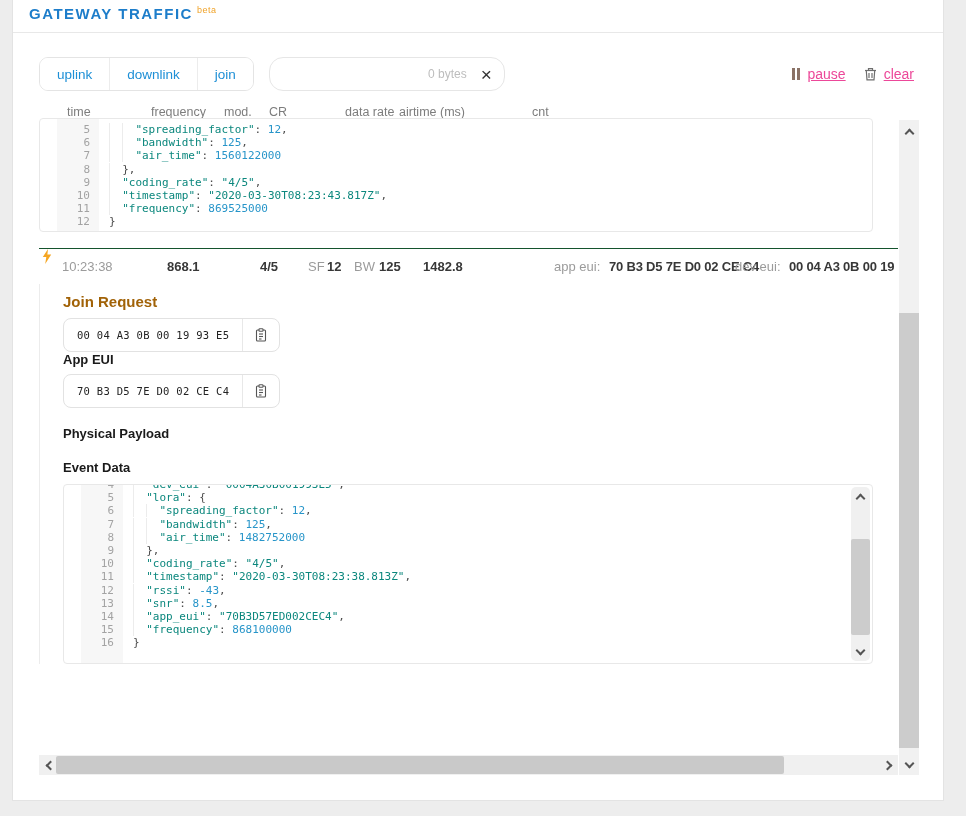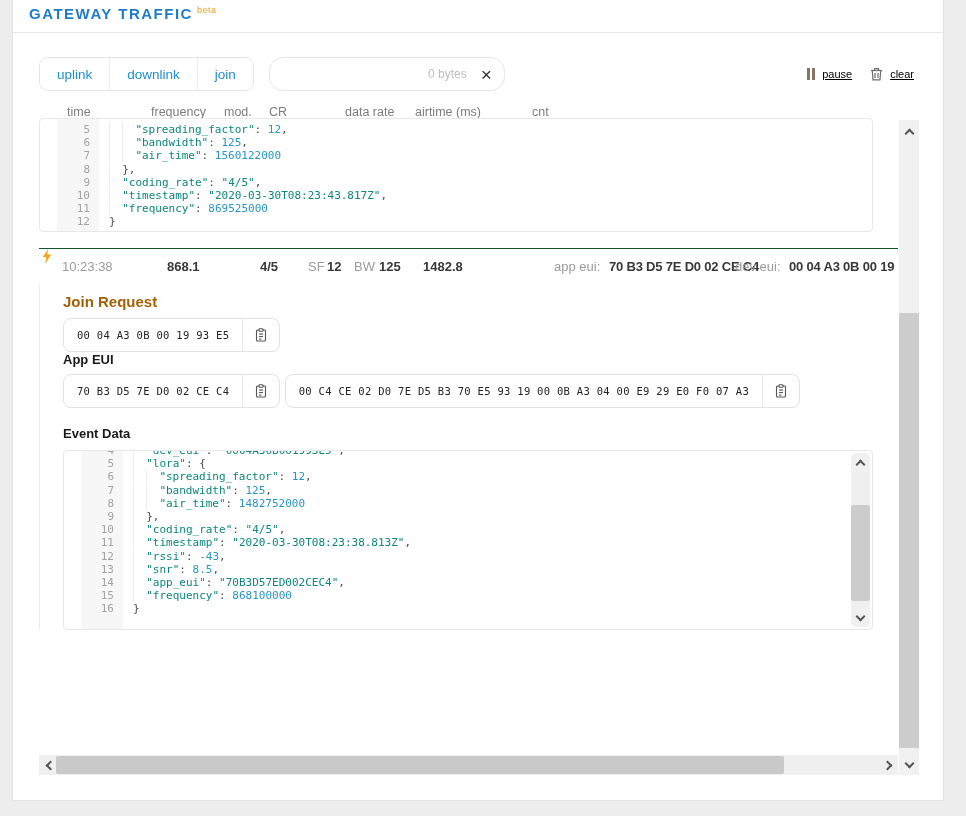--- a/index.html
+++ b/index.html
@@ -19,30 +19,30 @@
   .tab-btn { background:#fff; border:none; border-left:1px solid #ececec; color:#1d8fd6;
              font-family:inherit; font-size:13.5px; padding:0 17px; cursor:pointer; height:100%; }
   .tab-btn:first-child { border-left:none; }
   .search-box { margin-left:15px; width:236px; height:34px; border:1px solid #e6e6e6; border-radius:14px;
                 display:flex; align-items:center; padding:0 10px 0 12px; }
   .search-box input { flex:1; border:none; outline:none; font-size:13px; min-width:10px; font-family:inherit; }
   .byte-count { color:#bdbdbd; font-size:12px; margin-right:12px; white-space:nowrap; }
   .clear-x { border:none; background:none; font-size:19px; line-height:1; color:#333; cursor:pointer; padding:0 2px; }
   .toolbar-spacer { flex:1; }
   .tool-link { display:inline-flex; align-items:center; gap:7px; background:none; border:none; cursor:pointer; }
-  .tool-link span.lbl { font-size:11px; color:#000000; text-decoration:underline; font-family:inherit;text-align:right; }
+  .tool-link span.lbl { font-size:14px; color:#ec4899; text-decoration:underline; font-family:inherit;text-align:right; }
   .pause-icon { display:inline-flex; gap:2px; }
   .pause-icon i { display:block; width:3px; height:12px; background:#8a7266; }
   .tool-gap { width:18px; }
 
   
   .thead { position:relative; height:13px; margin:14px 26px 0 26px; font-size:12.5px; color:#7d7d7d; }
   .thead span { position:absolute; top:0; white-space:nowrap; }
   .h-time{left:28px} .h-freq{left:112px} .h-mod{left:185px} .h-cr{left:230px}
-  .h-dr{left:306px} .h-air{left:376px} .h-cnt{left:493px}
+  .h-dr{left:306px} .h-air{left:360px} .h-cnt{left:493px}
 
   
   .viewport { position:absolute; left:26px; top:118px; width:859px; height:657px; overflow:hidden; }
 
   
   .code-box { border:1px solid #e8e8e8; border-radius:4px; background:#fff; position:relative; overflow:hidden; }
   .code-box::before { content:""; position:absolute; left:17px; top:0; bottom:0; width:42px; background:#f7f7f7; }
   .code-top { position:absolute; left:0; top:0; width:834px; height:114px; padding-top:4px; }
   .cline { position:relative; white-space:pre; font-family:"DejaVu Sans Mono", monospace;
            font-size:11px; line-height:13.2px; color:#4d4d4d; }
@@ -218,34 +218,21 @@
               <rect x="1.5" y="2" width="9" height="11" rx="1"></rect>
                 <rect x="4" y="0.8" width="4" height="2.4" rx="0.8" fill="#fff"></rect>
               <path d="M4 6 H8"></path>
                 <path d="M4 8.5 H8"></path>
                 <path d="M4 11 H6.5"></path>
             </svg>
           </span>
         </button>
       </div>
 
-      <div class="hex-box">
-        <span class="hex-val">00 C4 CE 02 D0 7E D5 B3 70 E5 93 19 00 0B A3 04 00 E9 29 E0 F0 07 A3</span>
-        <button class="copy-btn">
-          <span>
-            <svg width="12" height="14" viewBox="0 0 12 14" fill="none" stroke="#555" stroke-width="1.1">
-              <rect x="1.5" y="2" width="9" height="11" rx="1"></rect>
-                <rect x="4" y="0.8" width="4" height="2.4" rx="0.8" fill="#fff"></rect>
-              <path d="M4 6 H8"></path>
-                <path d="M4 8.5 H8"></path>
-                <path d="M4 11 H6.5"></path>
-            </svg>
-          </span>
-        </button>
-      </div>
+      <div class="fld-label m3">Physical Payload</div>
 
       <div class="fld-label m3">Event Data</div>
       <div class="code-box event-box">
         <div class="event-lines">
             <div class="cline"><span class="ln">4</span><span class="cd"><span class="ig"> </span><span class="ts">"dev_eui"</span>: <span class="ts">"0004A30B001993E5"</span>,</span></div>
             <div class="cline"><span class="ln">5</span><span class="cd"><span class="ig"> </span><span class="ts">"lora"</span>: {</span></div>
             <div class="cline"><span class="ln">6</span><span class="cd"><span class="ig"> </span><span class="ig"> </span><span class="ts">"spreading_factor"</span>: <span class="tn">12</span>,</span></div>
             <div class="cline"><span class="ln">7</span><span class="cd"><span class="ig"> </span><span class="ig"> </span><span class="ts">"bandwidth"</span>: <span class="tn">125</span>,</span></div>
             <div class="cline"><span class="ln">8</span><span class="cd"><span class="ig"> </span><span class="ig"> </span><span class="ts">"air_time"</span>: <span class="tn">1482752000</span></span></div>
             <div class="cline"><span class="ln">9</span><span class="cd"><span class="ig"> </span>},</span></div>

